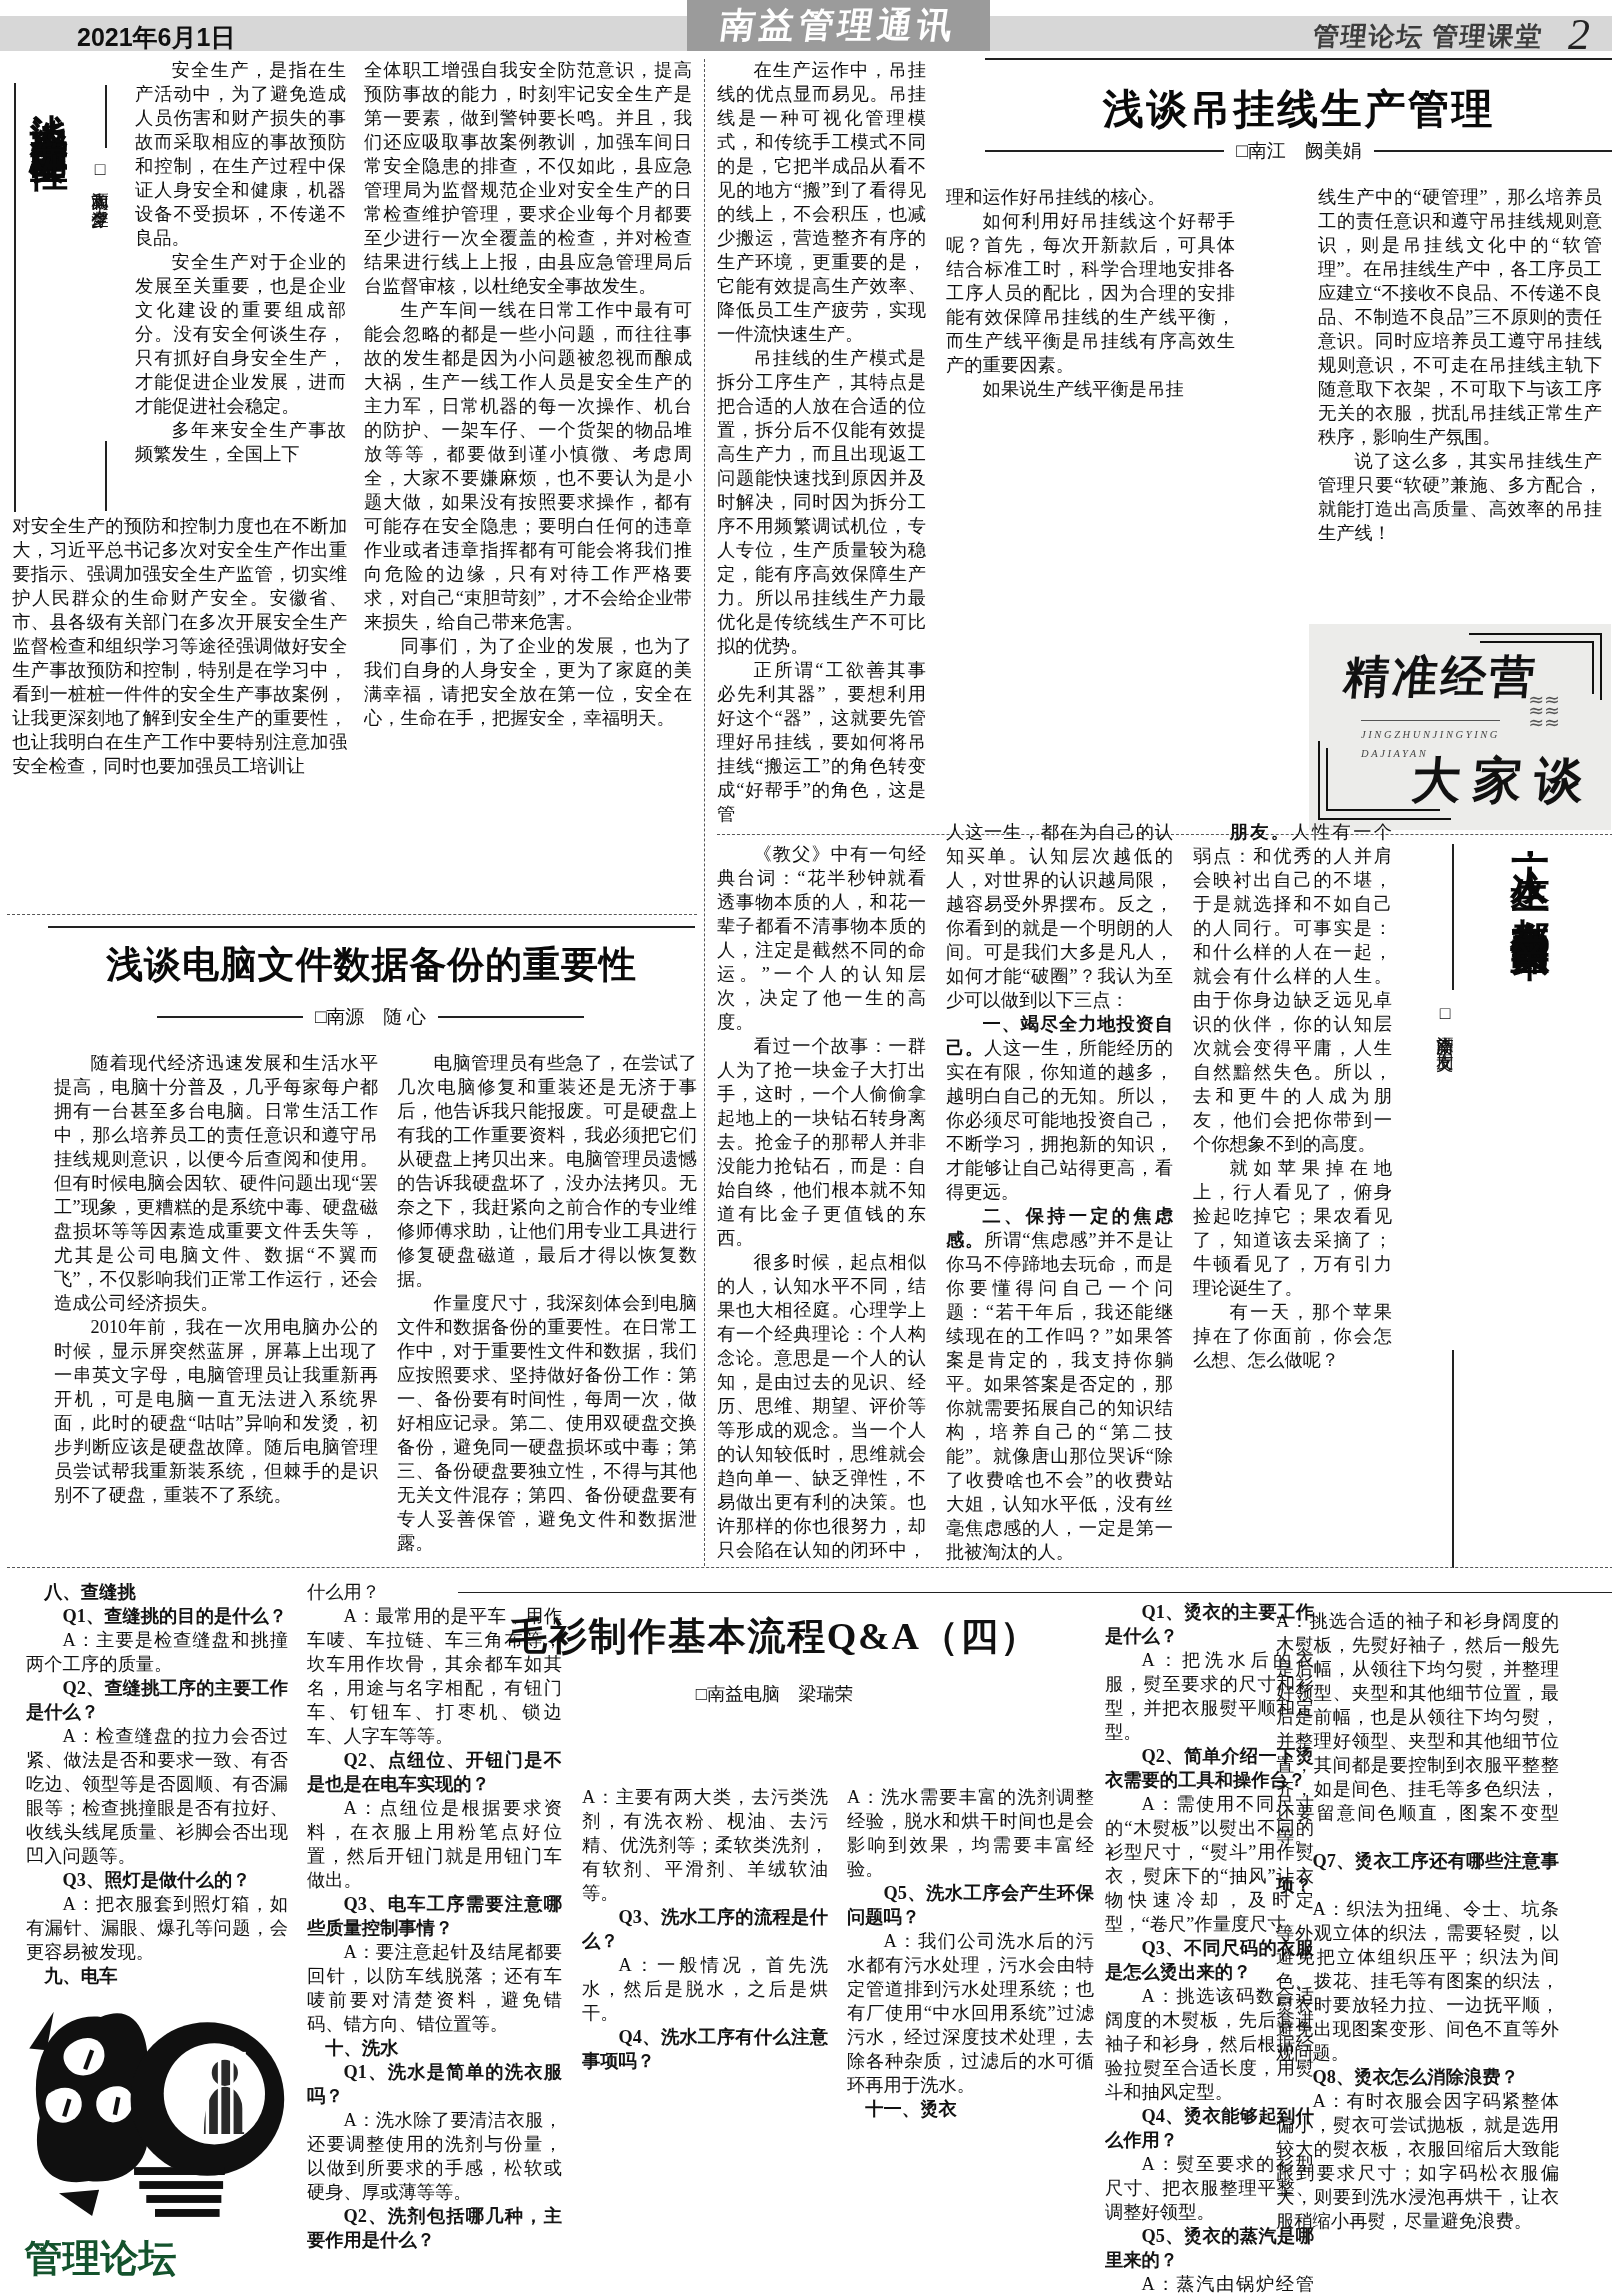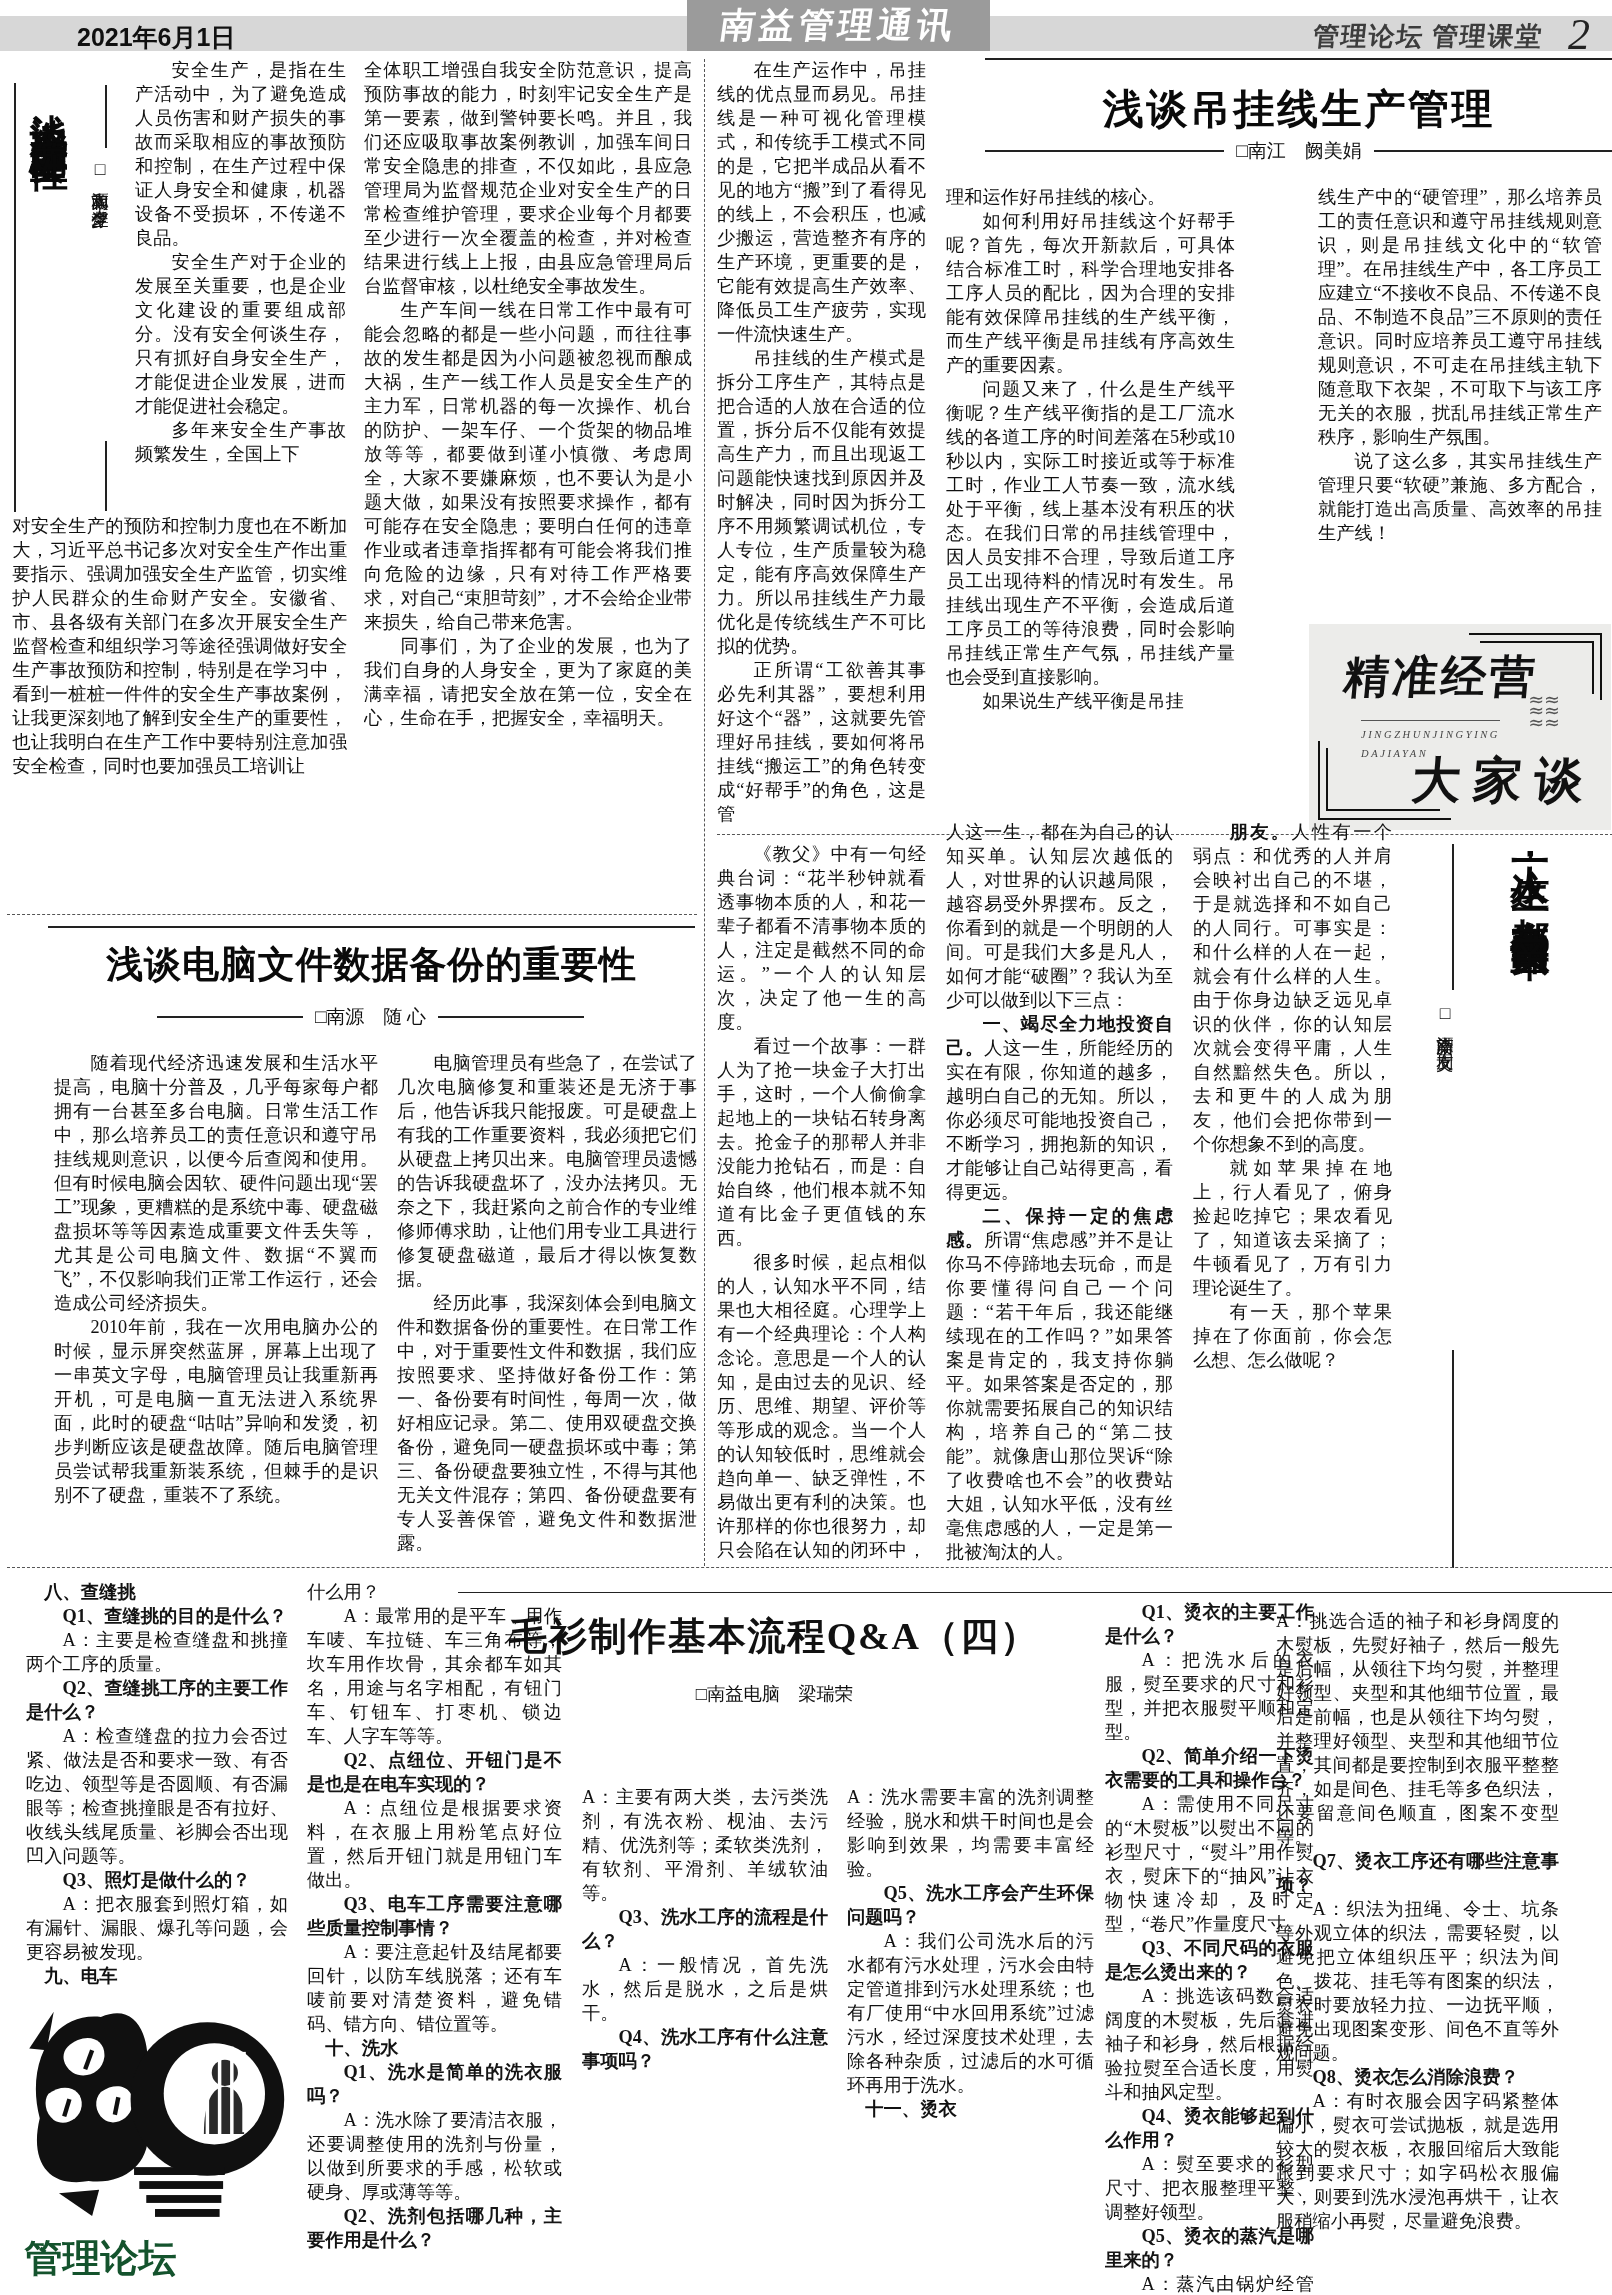--- a/index.html
+++ b/index.html
@@ -98,21 +98,20 @@
     <div class="ln"></div>
   </div>
   <div class="col" style="left:717px;top:58px;width:209px;height:772px;">
       <p class="t-p">在生产运作中，吊挂线的优点显而易见。吊挂线是一种可视化管理模式，和传统手工模式不同的是，它把半成品从看不见的地方“搬”到了看得见的线上，不会积压，也减少搬运，营造整齐有序的生产环境，更重要的是，它能有效提高生产效率、降低员工生产疲劳，实现一件流快速生产。</p>
       <p class="t-p">吊挂线的生产模式是拆分工序生产，其特点是把合适的人放在合适的位置，拆分后不仅能有效提高生产力，而且出现返工问题能快速找到原因并及时解决，同时因为拆分工序不用频繁调试机位，专人专位，生产质量较为稳定，能有序高效保障生产力。所以吊挂线生产力最优化是传统线生产不可比拟的优势。</p>
       <p class="t-p">正所谓“工欲善其事必先利其器”，要想利用好这个“器”，这就要先管理好吊挂线，要如何将吊挂线“搬运工”的角色转变成“好帮手”的角色，这是管</p>
     </div>
   <div class="col" style="left:946px;top:185px;width:289px;height:645px;font-family:Liberation Serif, serif;">
       <p class="t-p0">理和运作好吊挂线的核心。</p>
       <p class="t-p">如何利用好吊挂线这个好帮手呢？首先，每次开新款后，可具体结合标准工时，科学合理地安排各工序人员的配比，因为合理的安排能有效保障吊挂线的生产线平衡，而生产线平衡是吊挂线有序高效生产的重要因素。</p>
-      <p class="t-p">问题又来了，什么是生产线平衡呢？生产线平衡指的是工厂流水线的各道工序的时间差落在5秒或10秒以内，实际工时接近或等于标准工时，作业工人节奏一致，流水线处于平衡，线上基本没有积压的状态。在我们日常的吊挂线管理中，因人员安排不合理，导致后道工序员工出现待料的情况时有发生。吊挂线出现生产不平衡，会造成后道工序员工的等待浪费，同时会影响吊挂线正常生产气氛，吊挂线产量也会受到直接影响。</p>
       <p class="t-p">如果说生产线平衡是吊挂</p>
     </div>
   <div class="col" style="left:1318px;top:185px;width:284px;height:434px;">
       <p class="t-p0">线生产中的“硬管理”，那么培养员工的责任意识和遵守吊挂线规则意识，则是吊挂线文化中的“软管理”。在吊挂线生产中，各工序员工应建立“不接收不良品、不传递不良品、不制造不良品”三不原则的责任意识。同时应培养员工遵守吊挂线规则意识，不可走在吊挂线主轨下随意取下衣架，不可取下与该工序无关的衣服，扰乱吊挂线正常生产秩序，影响生产氛围。</p>
       <p class="t-p">说了这么多，其实吊挂线生产管理只要“软硬”兼施、多方配合，就能打造出高质量、高效率的吊挂生产线！</p>
     </div>
 
   <div class="promo">
     <div class="br" style="right:8.7px;top:8.7px;width:131px;height:65px;border-top:2.6px solid #111;border-right:2.6px solid #111;"></div>
     <div class="br" style="right:17.4px;top:17.4px;width:112px;height:51px;border-top:2.6px solid #111;border-right:2.6px solid #111;"></div>
@@ -132,21 +131,21 @@
     <div class="ln"></div>
     <div class="tx">□南源　随 心</div>
     <div class="ln"></div>
   </div>
   <div class="col" style="left:54px;top:1051px;width:324px;height:510px;">
       <p class="t-p">随着现代经济迅速发展和生活水平提高，电脑十分普及，几乎每家每户都拥有一台甚至多台电脑。日常生活工作中，那么培养员工的责任意识和遵守吊挂线规则意识，以便今后查阅和使用。但有时候电脑会因软、硬件问题出现“罢工”现象，更糟糕的是系统中毒、硬盘磁盘损坏等等因素造成重要文件丢失等，尤其是公司电脑文件、数据“不翼而飞”，不仅影响我们正常工作运行，还会造成公司经济损失。</p>
       <p class="t-p">2010年前，我在一次用电脑办公的时候，显示屏突然蓝屏，屏幕上出现了一串英文字母，电脑管理员让我重新再开机，可是电脑一直无法进入系统界面，此时的硬盘“咕咕”异响和发烫，初步判断应该是硬盘故障。随后电脑管理员尝试帮我重新装系统，但棘手的是识别不了硬盘，重装不了系统。</p>
     </div>
   <div class="col" style="left:397px;top:1051px;width:300px;height:510px;">
       <p class="t-p">电脑管理员有些急了，在尝试了几次电脑修复和重装还是无济于事后，他告诉我只能报废。可是硬盘上有我的工作重要资料，我必须把它们从硬盘上拷贝出来。电脑管理员遗憾的告诉我硬盘坏了，没办法拷贝。无奈之下，我赶紧向之前合作的专业维修师傅求助，让他们用专业工具进行修复硬盘磁道，最后才得以恢复数据。</p>
-      <p class="t-p">经历此事，我深刻体会到电脑文件和数据备份的重要性。在日常工作中，对于重要性文件和数据，我们应按照要求、坚持做好备份工作：第一、备份要有时间性，每周一次，做好相应记录。第二、使用双硬盘交换备份，避免同一硬盘损坏或中毒；第三、备份硬盘要独立性，不得与其他无关文件混存；第四、备份硬盘要有专人妥善保管，避免文件和数据泄露。</p>
+      <p class="t-p">作量度尺寸，我深刻体会到电脑文件和数据备份的重要性。在日常工作中，对于重要性文件和数据，我们应按照要求、坚持做好备份工作：第一、备份要有时间性，每周一次，做好相应记录。第二、使用双硬盘交换备份，避免同一硬盘损坏或中毒；第三、备份硬盘要独立性，不得与其他无关文件混存；第四、备份硬盘要有专人妥善保管，避免文件和数据泄露。</p>
     </div>
 
   <div class="col" style="left:717px;top:842px;width:209px;height:717px;">
       <p class="t-p">《教父》中有一句经典台词：“花半秒钟就看透事物本质的人，和花一辈子都看不清事物本质的人，注定是截然不同的命运。”一个人的认知层次，决定了他一生的高度。</p>
       <p class="t-p">看过一个故事：一群人为了抢一块金子大打出手，这时，一个人偷偷拿起地上的一块钻石转身离去。抢金子的那帮人并非没能力抢钻石，而是：自始自终，他们根本就不知道有比金子更值钱的东西。</p>
       <p class="t-p">很多时候，起点相似的人，认知水平不同，结果也大相径庭。心理学上有一个经典理论：个人构念论。意思是一个人的认知，是由过去的见识、经历、思维、期望、评价等等形成的观念。当一个人的认知较低时，思维就会趋向单一、缺乏弹性，不易做出更有利的决策。也许那样的你也很努力，却只会陷在认知的闭环中，很难突破出来，看到更高维度的世界。认知突围，是一个人立于不败之地的根本，也是人生逆袭的绝佳途径。有句话说的好，你永远赚不到超出认知范围外的钱。</p>
     </div>
   <div class="col" style="left:946px;top:820px;width:227px;height:743px;">
       <p class="t-p0">人这一生，都在为自己的认知买单。认知层次越低的人，对世界的认识越局限，越容易受外界摆布。反之，你看到的就是一个明朗的人间。可是我们大多是凡人，如何才能“破圈”？我认为至少可以做到以下三点：</p>
       <p class="t-pl"><b>一、竭尽全力地投资自己。</b>人这一生，所能经历的实在有限，你知道的越多，越明白自己的无知。所以，你必须尽可能地投资自己，不断学习，拥抱新的知识，才能够让自己站得更高，看得更远。</p>

